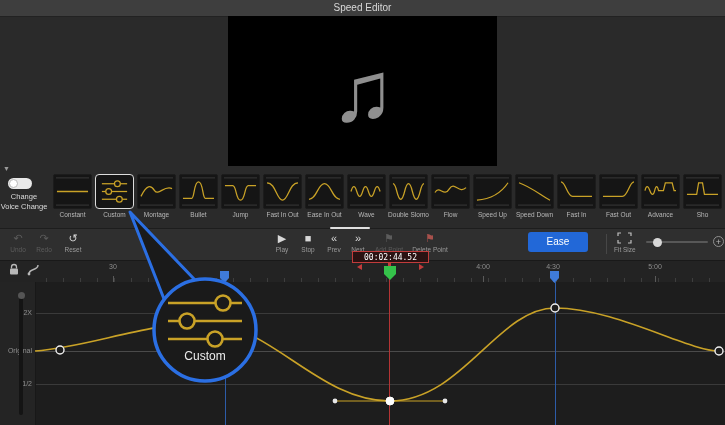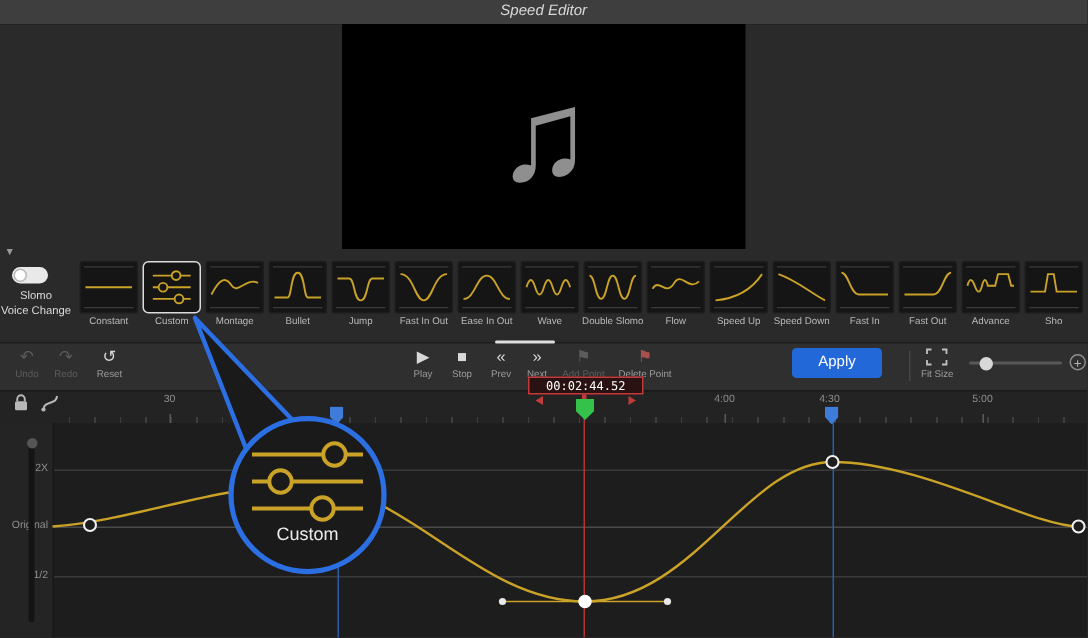--- a/index.html
+++ b/index.html
@@ -5,21 +5,21 @@
   html,body{margin:0;padding:0;}
   body{
     width:725px;height:425px;overflow:hidden;position:relative;
     background:#2a2a2a;font-family:"Liberation Sans",sans-serif;
     -webkit-font-smoothing:antialiased;
   }
   .abs{position:absolute;}
 
   
   #titlebar{left:0;top:0;width:725px;height:16px;background:#3e3e3e;
-    color:#d8d8d8;font-size:10px;text-align:center;line-height:16px;border-bottom:1px solid #222;font-style:italic;}
+    color:#d8d8d8;font-size:10px;text-align:center;line-height:16px;border-bottom:1px solid #222;}
 
   
   #video{left:228px;top:16px;width:269px;height:150px;background:#000;
     display:flex;align-items:center;justify-content:center;}
   #music-note{font-size:86px;color:#8f8f8f;line-height:1;}
 
   #collapse-arrow{left:3px;top:165px;font-size:7px;color:#9a9a9a;}
 
   
   #vp-toggle{left:8px;top:178px;width:24px;height:11px;background:#e9e9e9;border-radius:6px;}
@@ -100,21 +100,21 @@
 <div class="abs" id="video">
   <span id="music-note">♫</span>
 </div>
 
 <div class="abs" id="collapse-arrow">▼</div>
 
 <div class="abs" id="vp-toggle">
   <div id="vp-knob"></div>
 </div>
 <div class="abs" id="vp-label">
-  <div>Slomo</div>
+  <div>Change</div>
   <div>Voice Change</div>
 </div>
 
 <div>
   <div class="preset" style="left:52px">
     <div class="thumb">
         <svg width="37" height="33" viewBox="0 0 38 34">
           <line x1="2" y1="3" x2="36" y2="3" stroke="#3a3a3a"></line>
           <line x1="2" y1="31" x2="36" y2="31" stroke="#3a3a3a"></line>
           <path d="M3,17 L35,17" stroke="#c9a227" stroke-width="1.3" fill="none"></path>
@@ -309,21 +309,21 @@
   <span class="lb">Next</span>
 </div>
 <div class="btn disabled" style="left:372px;top:232px;width:34px">
   <span class="ic">⚑</span>
   <span class="lb">Add Point</span>
 </div>
 <div class="btn" style="left:408px;top:232px;width:44px">
   <span class="ic flag-red">⚑</span>
   <span class="lb">Delete Point</span>
 </div>
-<div class="abs" id="apply-btn">Apply</div>
+<div class="abs" id="apply-btn">Ease</div>
 <div class="abs" id="tb-sep"></div>
 <div class="abs" id="fit-group">
   <svg width="15" height="12" viewBox="0 0 15 12">
     <path d="M1,4 V1 H4 M11,1 H14 V4 M14,8 V11 H11 M4,11 H1 V8" stroke="#c0c0c0" stroke-width="1.2" fill="none"></path>
   </svg>
   <span id="fit-label">Fit Size</span>
 </div>
 <div class="abs" id="zoom-track"></div>
 <div class="abs" id="zoom-knob"></div>
 <div class="abs" id="zoom-plus">+</div>

